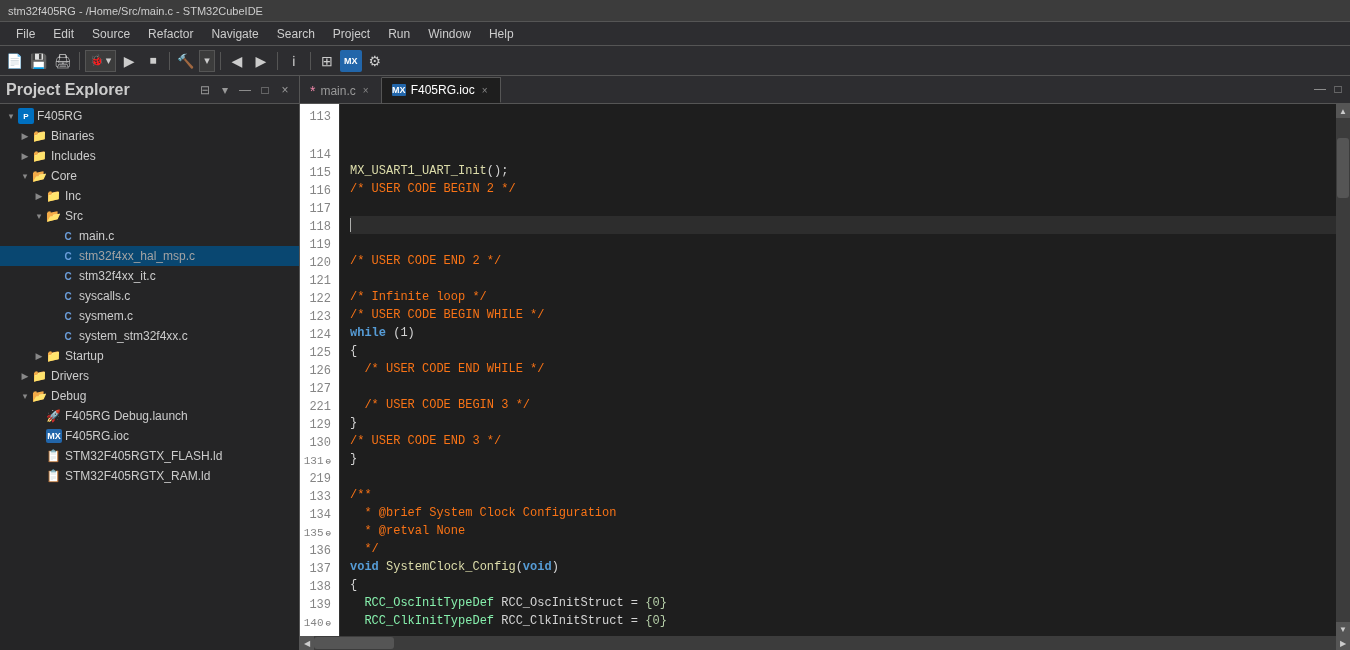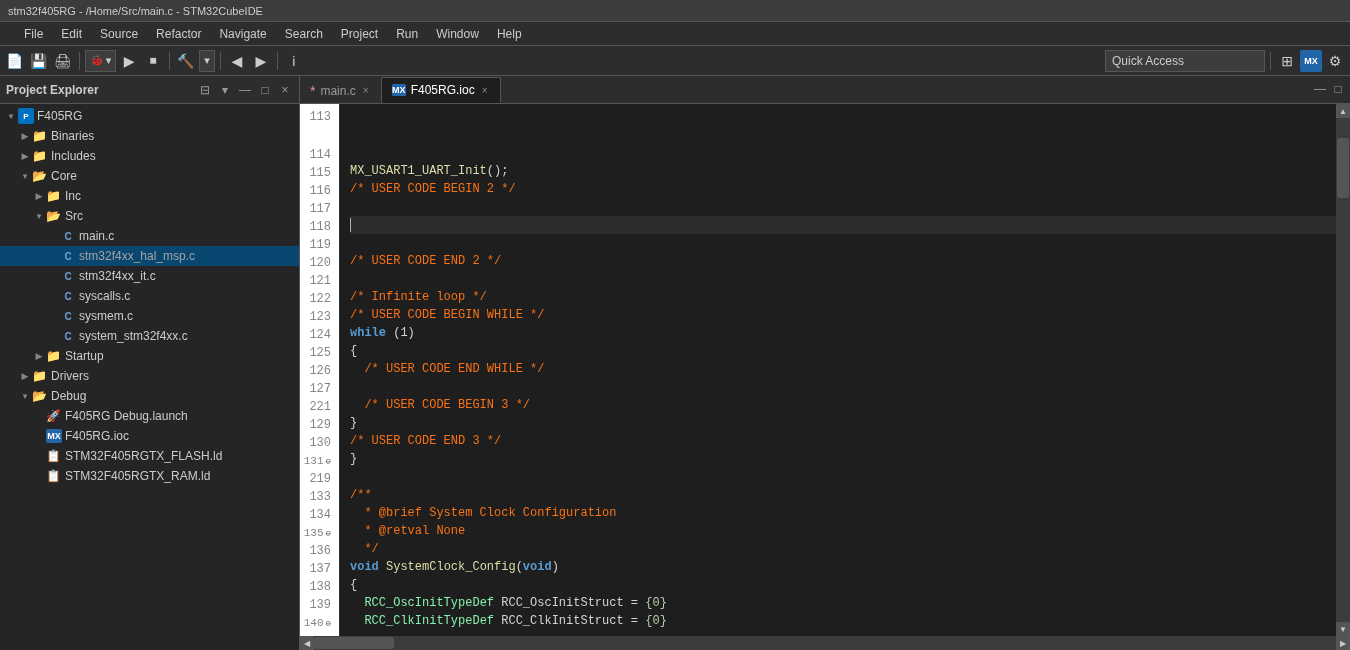--- a/index.html
+++ b/index.html
@@ -24,21 +24,21 @@
       color: #ccc;
       border-bottom: 1px solid #555;
     }
 
     
     #menu-bar {
       height: 24px;
       background: #2d2d30;
       display: flex;
       align-items: center;
-      padding: 0 16px;
+      padding: 0 8px;
       border-bottom: 1px solid #555;
       gap: 2px;
     }
     .menu-item {
       padding: 2px 8px;
       cursor: pointer;
       color: #ccc;
       font-size: 12px;
     }
 
@@ -114,21 +114,21 @@
     #panel-header {
       height: 28px;
       background: #2d2d30;
       display: flex;
       align-items: center;
       padding: 0 6px;
       border-bottom: 1px solid #555;
       justify-content: space-between;
     }
     .panel-title {
-      font-size: 12px;
+      font-size: 16px;
       color: #ccc;
       font-weight: bold;
     }
     .panel-icons {
       display: flex;
       gap: 4px;
     }
     .panel-icon-btn {
       width: 16px;
       height: 16px;
@@ -402,23 +402,20 @@
   <button class="toolbar-btn">🔨</button>
   <div class="toolbar-dropdown">
     <span>▾</span>
   </div>
   <div class="toolbar-sep"></div>
   <button class="toolbar-btn">◀</button>
   <button class="toolbar-btn">▶</button>
   <div class="toolbar-sep"></div>
   <button class="toolbar-btn">ℹ</button>
 
-  <div id="quick-access-box">
-    <span>Quick Access</span>
-  </div>
   <div class="toolbar-sep"></div>
   <button class="toolbar-btn">⊞</button>
   <button class="toolbar-btn" style="background:#2266aa;color:white;font-size:9px;font-weight:bold;border-radius:2px;">MX</button>
   <button class="toolbar-btn">⚙</button>
 </div>
 
 <div id="main-area">
 
   <div id="left-panel">
     <div id="panel-header">

